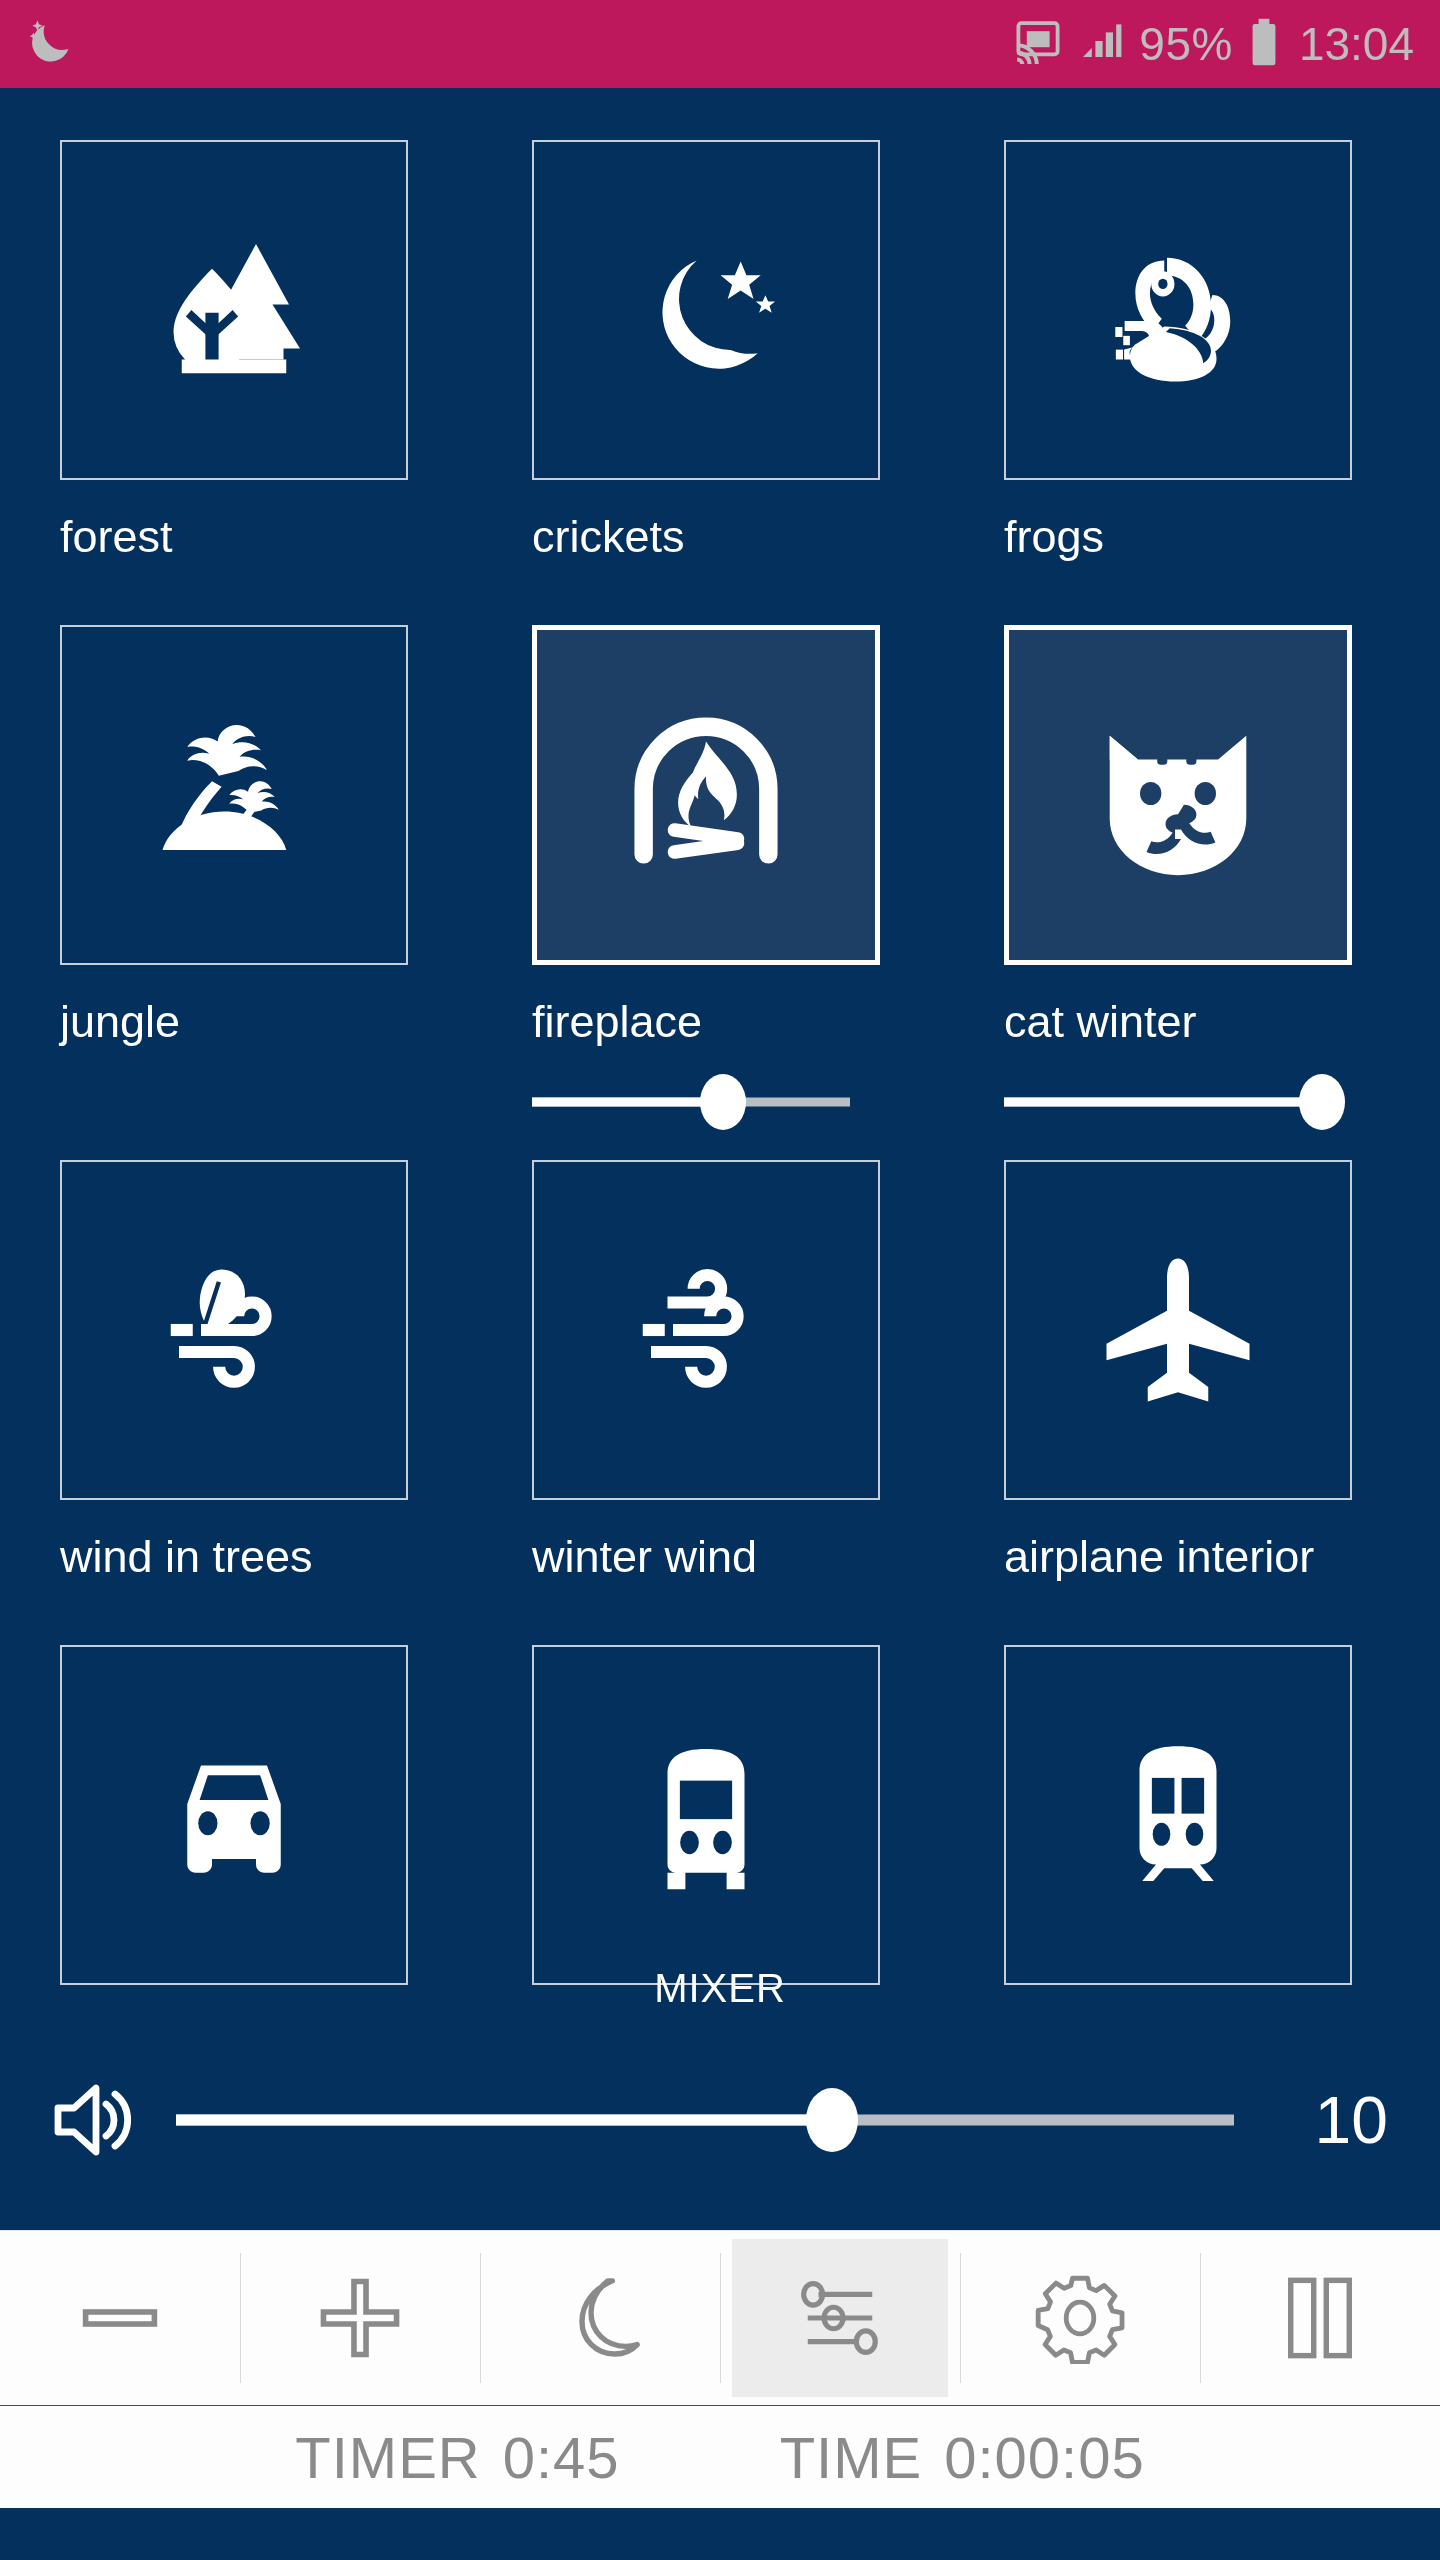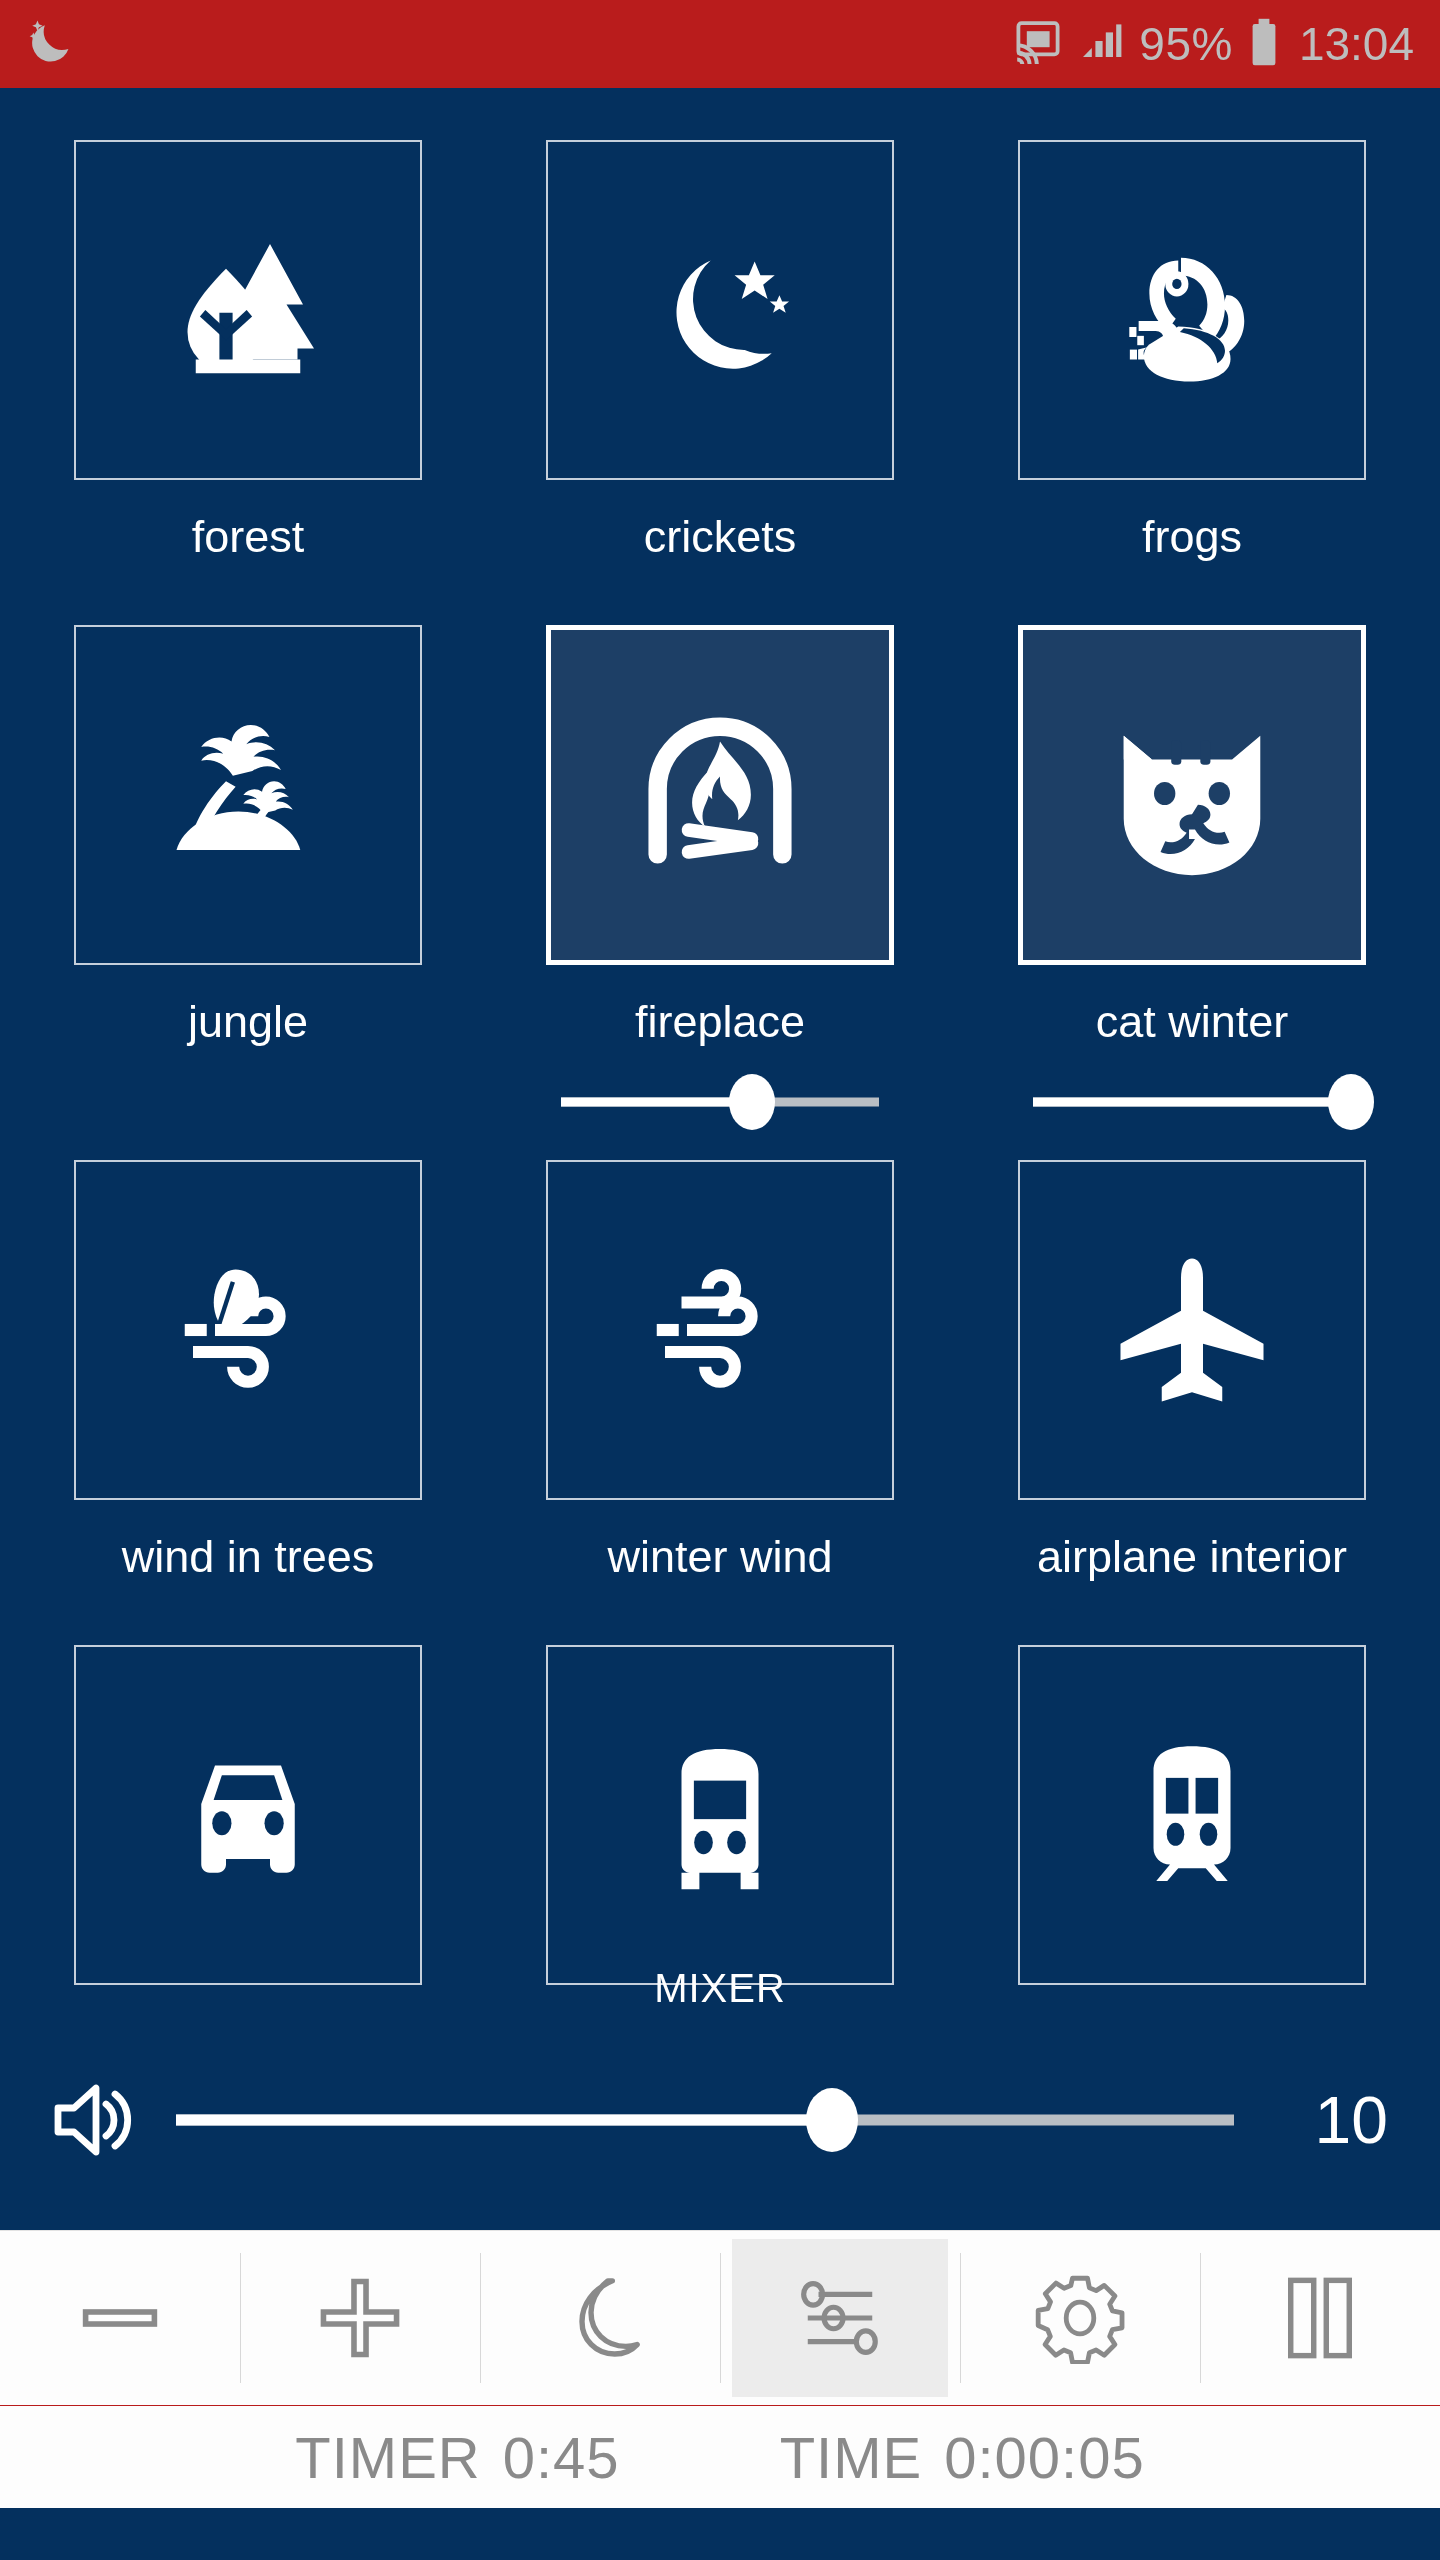--- a/index.html
+++ b/index.html
@@ -6,36 +6,36 @@
   html, body {
     width:1440px; height:2560px;
     background:#04305e;
     font-family:"Liberation Sans", sans-serif;
     overflow:hidden;
   }
   #app { position:relative; width:1440px; height:2560px; background:#04305e; }
 
   
   .statusbar {
-    height:88px; background:#b91c1c; display:flex; align-items:center;
+    height:88px; background:#be185d; display:flex; align-items:center;
     padding:0 26px 0 24px; color:#bdbdbd;
   }
   .sb-left { display:flex; align-items:center; flex:0 0 auto; }
   .sb-spacer { flex:1 1 auto; }
   .sb-right { display:flex; align-items:center; gap:16px; }
   .sb-text { font-size:46px; letter-spacing:.5px; color:#bdbdbd; line-height:1; }
   .sb-clock { font-size:46px; color:#bdbdbd; line-height:1; margin-left:4px; }
 
   
   .grid {
     position:absolute; left:0; top:88px; width:1440px;
     padding:0 60px;
   }
   .cell-wrap { display:flex; justify-content:space-between; }
-  .tile-col { width:376px; display:flex; flex-direction:column; align-items:center; }
+  .tile-col { width:376px; display:flex; flex-direction:column; align-items:flex-start; }
 
   .tile {
     width:348px; height:340px;
     border:2px solid #c5cfdb;
     background:#04305e;
     display:flex; align-items:center; justify-content:center;
     position:relative;
   }
   .tile.active {
     border:5px solid #ffffff;

